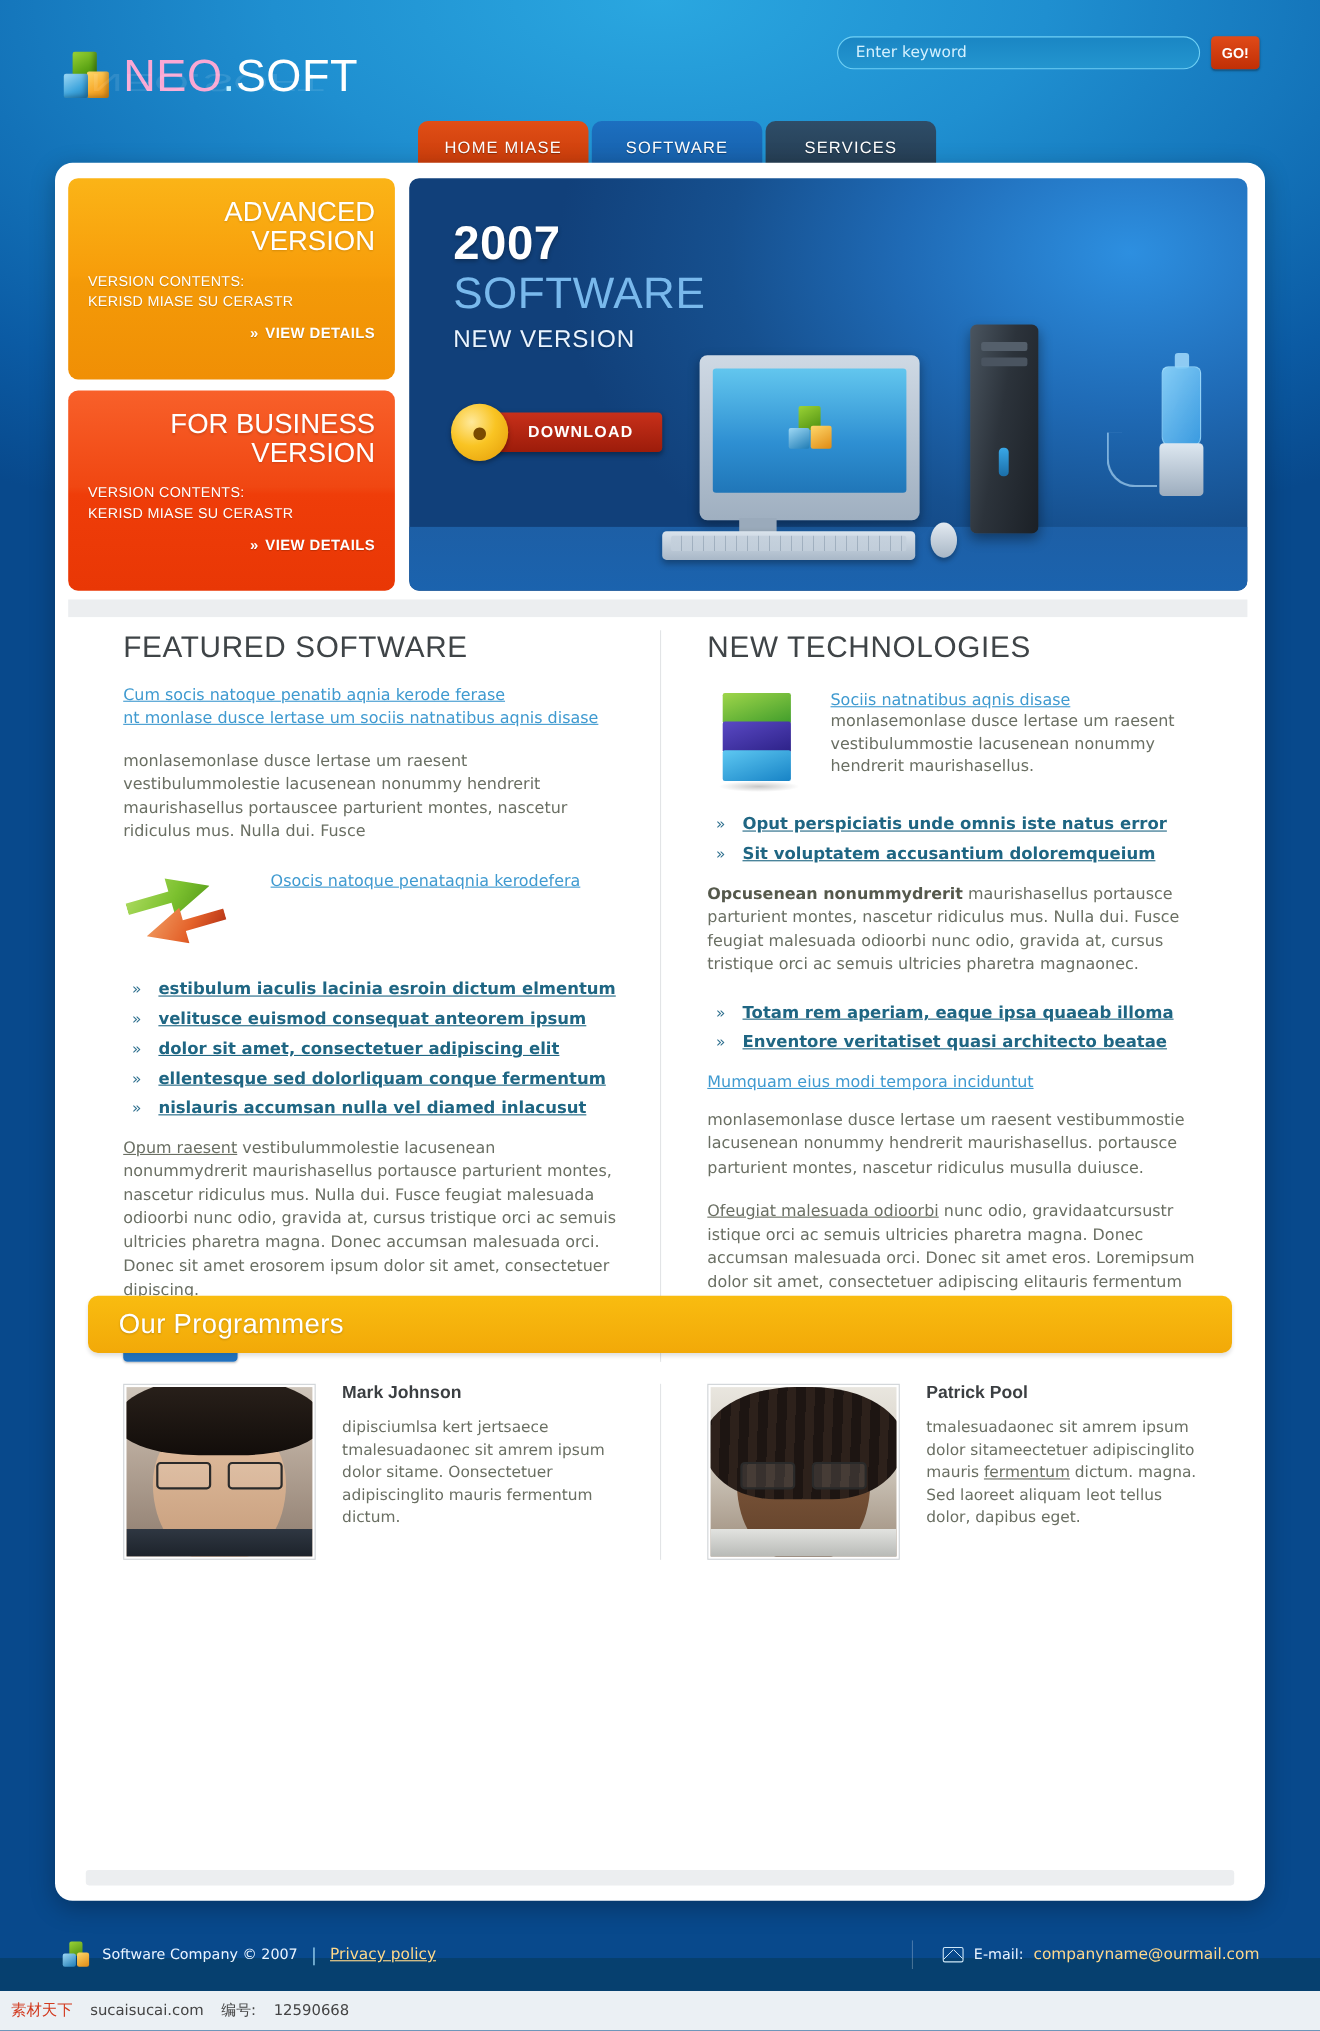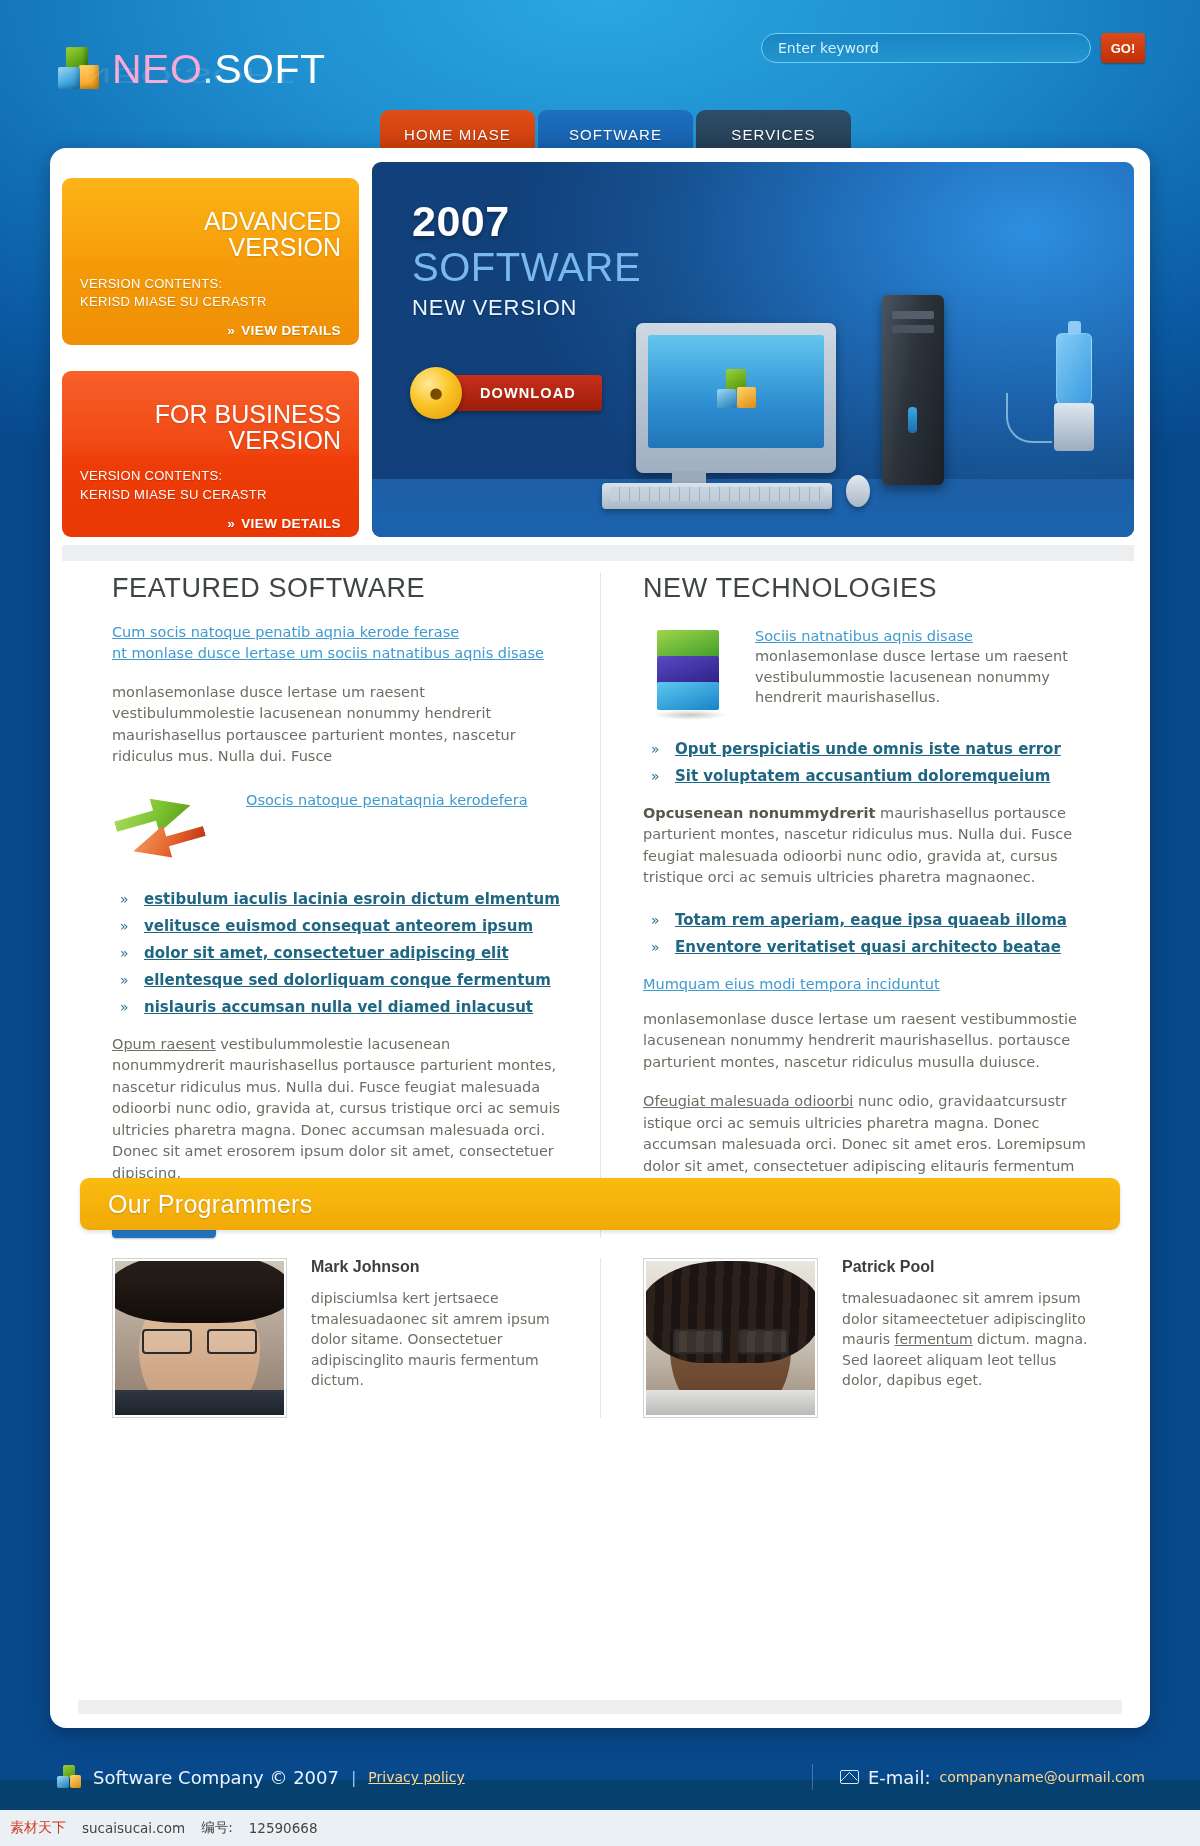--- a/index.html
+++ b/index.html
@@ -88,21 +88,21 @@
   
   .container{
     position:absolute; left:50px; top:148px; width:1100px; height:1580px;
     background:#ffffff; border-radius:16px;
     box-shadow:0 6px 22px rgba(0,0,0,.28);
   }
 
   
   .hero{ position:absolute; left:12px; top:14px; width:1072px; height:375px; display:flex; gap:13px; }
   .promos{ width:297px; display:flex; flex-direction:column; gap:10px; }
-  .promo{ flex:1; border-radius:9px; padding:30px 18px 14px; color:#fff; position:relative; overflow:hidden;margin-top:16px; }
+  .promo{ flex:1; border-radius:9px; padding:18px 18px 14px; color:#fff; position:relative; overflow:hidden; }
   .promo.p1{ background:linear-gradient(#fbb417 0%,#f79d0a 48%,#f49a08 52%,#f08f05 100%); }
   .promo.p2{ background:linear-gradient(#f8602a 0%,#f04712 48%,#ef3d09 52%,#e93705 100%); }
   .promo-title{
     font-family:"Liberation Sans", sans-serif;
     font-size:25px; text-align:right; line-height:1.05; font-weight:400;
     text-shadow:0 1px 2px rgba(0,0,0,.15);
     margin-bottom:14px;
   }
   .promo-sub{ font-size:13px; font-family:"Liberation Sans", sans-serif; line-height:1.45;
     letter-spacing:.3px; text-shadow:0 1px 1px rgba(0,0,0,.18); }
@@ -268,21 +268,21 @@
   .bottom-grey{ position:absolute; left:28px; bottom:14px; width:1044px; height:14px; background:#eceef0; border-radius:3px; }
 
   
   .footer{ position:absolute; left:0; top:1748px; width:1200px; height:66px; }
   .footer-inner{ position:absolute; left:55px; right:55px; top:16px; display:flex; align-items:center; }
   .f-logo{ position:relative; width:26px; height:26px; margin-right:12px; flex:none; }
   .f-logo i{ position:absolute; display:block; border-radius:2px; }
   .f-logo i.g{ left:8px; top:1px; width:12px; height:13px; background:linear-gradient(150deg,#9ad336,#4e8f10); }
   .f-logo i.o{ left:15px; top:11px; width:11px; height:13px; background:linear-gradient(150deg,#ffd86b,#e08a13); }
   .f-logo i.b{ left:2px; top:12px; width:12px; height:12px; background:linear-gradient(150deg,#9fd9f5,#1f7cb5); }
-  .f-text{ color:#eaf4ff; font-size:18px; }
+  .f-text{ color:#eaf4ff; font-size:13px; }
   .f-sep{ color:#8fc7e8; margin:0 12px; }
   .f-link{ color:#ffd98a; font-size:14px; text-decoration:underline; cursor:pointer; }
   .f-right{ margin-left:auto; display:flex; align-items:center; gap:9px; }
   .f-vline{ width:1px; height:26px; background:rgba(255,255,255,.25); margin-right:18px; }
   .mail-ico{ width:19px; height:14px; border:1.5px solid #cfe7f7; border-radius:2px; position:relative; }
   .mail-ico::after{ content:""; position:absolute; left:0; top:0; width:100%; height:100%;
     background:linear-gradient(135deg,transparent 45%,#cfe7f7 46%,#cfe7f7 50%,transparent 51%),
                linear-gradient(-135deg,transparent 45%,#cfe7f7 46%,#cfe7f7 50%,transparent 51%);
     background-size:50% 100%; background-position:left top,right top; background-repeat:no-repeat; }
   .f-email{ color:#ffd98a; font-size:14px; cursor:pointer; }

